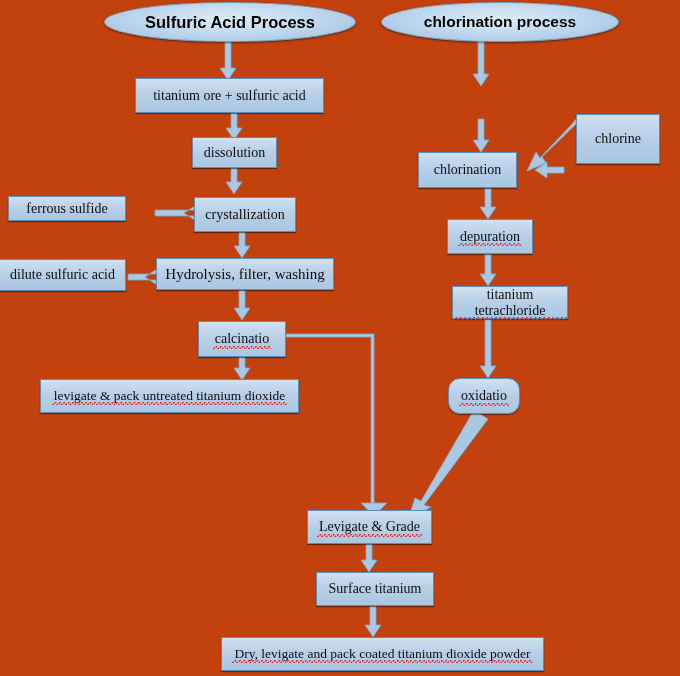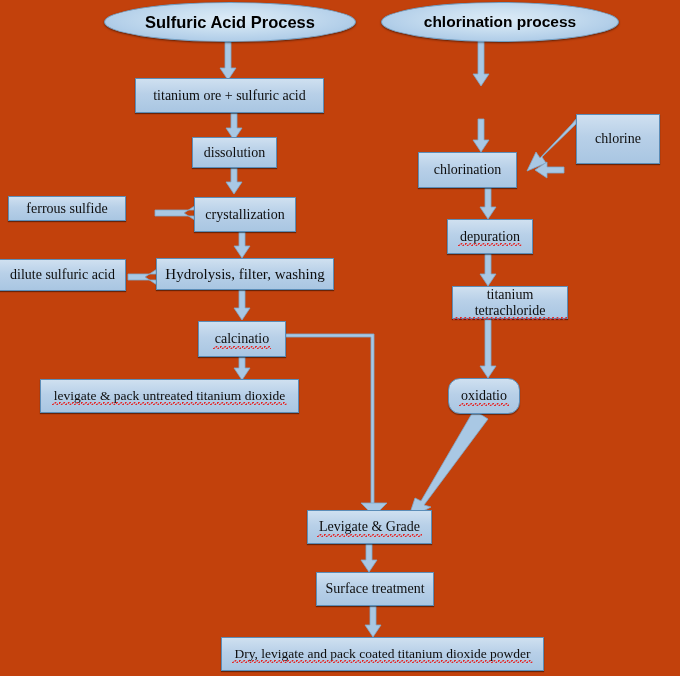--- a/index.html
+++ b/index.html
@@ -221,20 +221,20 @@
 
   <div class="node" style="left:448px; top:378px; width:72px; height:36px; font-size:14px;border-radius:12px;">
     <span class="lbl sq">oxidatio</span>
   </div>
 
   <div class="node" style="left:307px; top:510px; width:125px; height:34px; font-size:14px;">
     <span class="lbl sq">Levigate &amp; Grade</span>
   </div>
 
   <div class="node" style="left:316px; top:572px; width:118px; height:34px; font-size:14px;">
-    <span class="lbl">Surface treatment</span>
+    <span class="lbl">Surface titanium</span>
   </div>
 
   <div class="node" style="left:221px; top:637px; width:323px; height:34px; font-size:13.5px;">
     <span class="lbl sq">Dry, levigate and pack coated titanium dioxide powder</span>
   </div>
 
 </div>
 
 </body></html>

